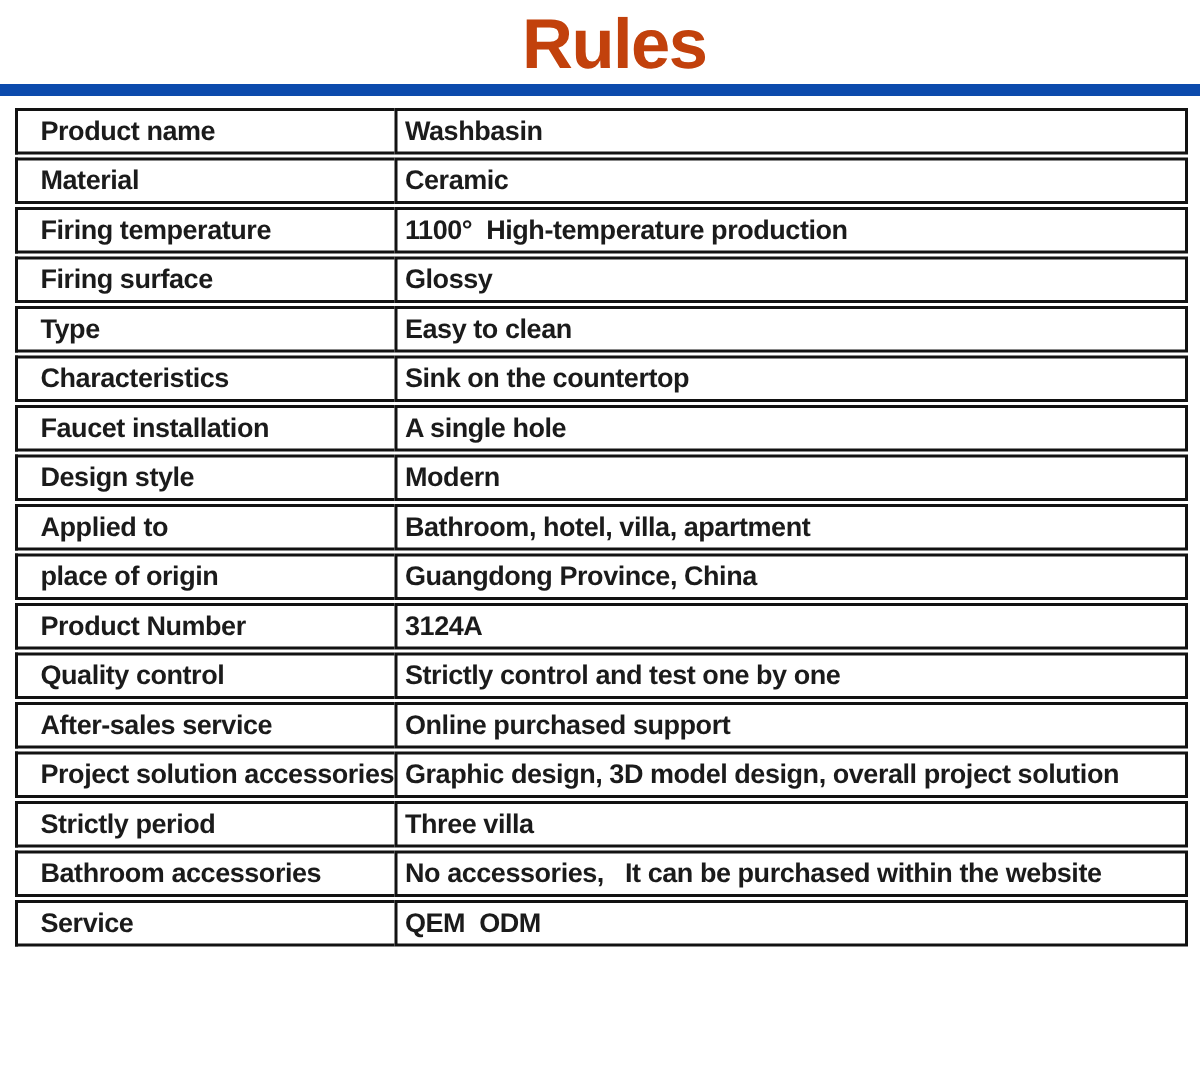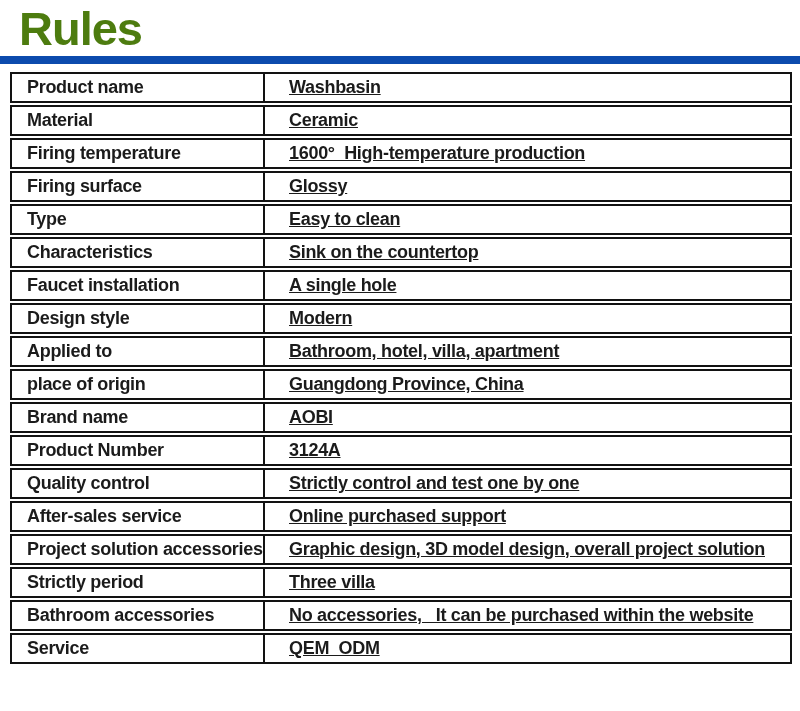--- a/index.html
+++ b/index.html
@@ -48,30 +48,29 @@
     letter-spacing: -0.3px;
     white-space: pre;
     overflow: hidden;
     border: 2px solid #121212;
   }
   td.spec-label {
     border-right: 0;
     padding: 0 4px 0 15px;
   }
   td.spec-value {
-    padding: 0 4px 0 24px;
-    text-decoration: underline;
+    padding: 0 4px 0 5px;
   }
 </style>
 </head>
 <body>
 
 <div class="page">
 
-  <h1 class="page-title" style="color: #4d7c0f;">Rules</h1>
+  <h1 class="page-title" style="color: #c2410c; text-align: center;">Rules</h1>
 
   <div class="accent-bar" style="background: rgb(12, 75, 173);"></div>
 
   <table class="spec-table">
     <colgroup>
       <col class="c-label">
       <col class="c-value">
     </colgroup>
     <tbody id="spec-tbody">
     <tr>
@@ -79,21 +78,21 @@
       <td class="spec-value">Washbasin</td>
     </tr>
 
     <tr>
       <td class="spec-label">Material</td>
       <td class="spec-value">Ceramic</td>
     </tr>
 
     <tr>
       <td class="spec-label">Firing temperature</td>
-      <td class="spec-value">1600°  High-temperature production</td>
+      <td class="spec-value">1100°  High-temperature production</td>
     </tr>
 
     <tr>
       <td class="spec-label">Firing surface</td>
       <td class="spec-value">Glossy</td>
     </tr>
 
     <tr>
       <td class="spec-label">Type</td>
       <td class="spec-value">Easy to clean</td>
@@ -118,24 +117,20 @@
     <tr>
       <td class="spec-label">Applied to</td>
       <td class="spec-value">Bathroom, hotel, villa, apartment</td>
     </tr>
 
     <tr>
       <td class="spec-label">place of origin</td>
       <td class="spec-value">Guangdong Province, China</td>
     </tr>
 
-    <tr>
-      <td class="spec-label">Brand name</td>
-      <td class="spec-value">AOBI</td>
-    </tr>
 
     <tr>
       <td class="spec-label">Product Number</td>
       <td class="spec-value">3124A</td>
     </tr>
 
     <tr>
       <td class="spec-label">Quality control</td>
       <td class="spec-value">Strictly control and test one by one</td>
     </tr>

